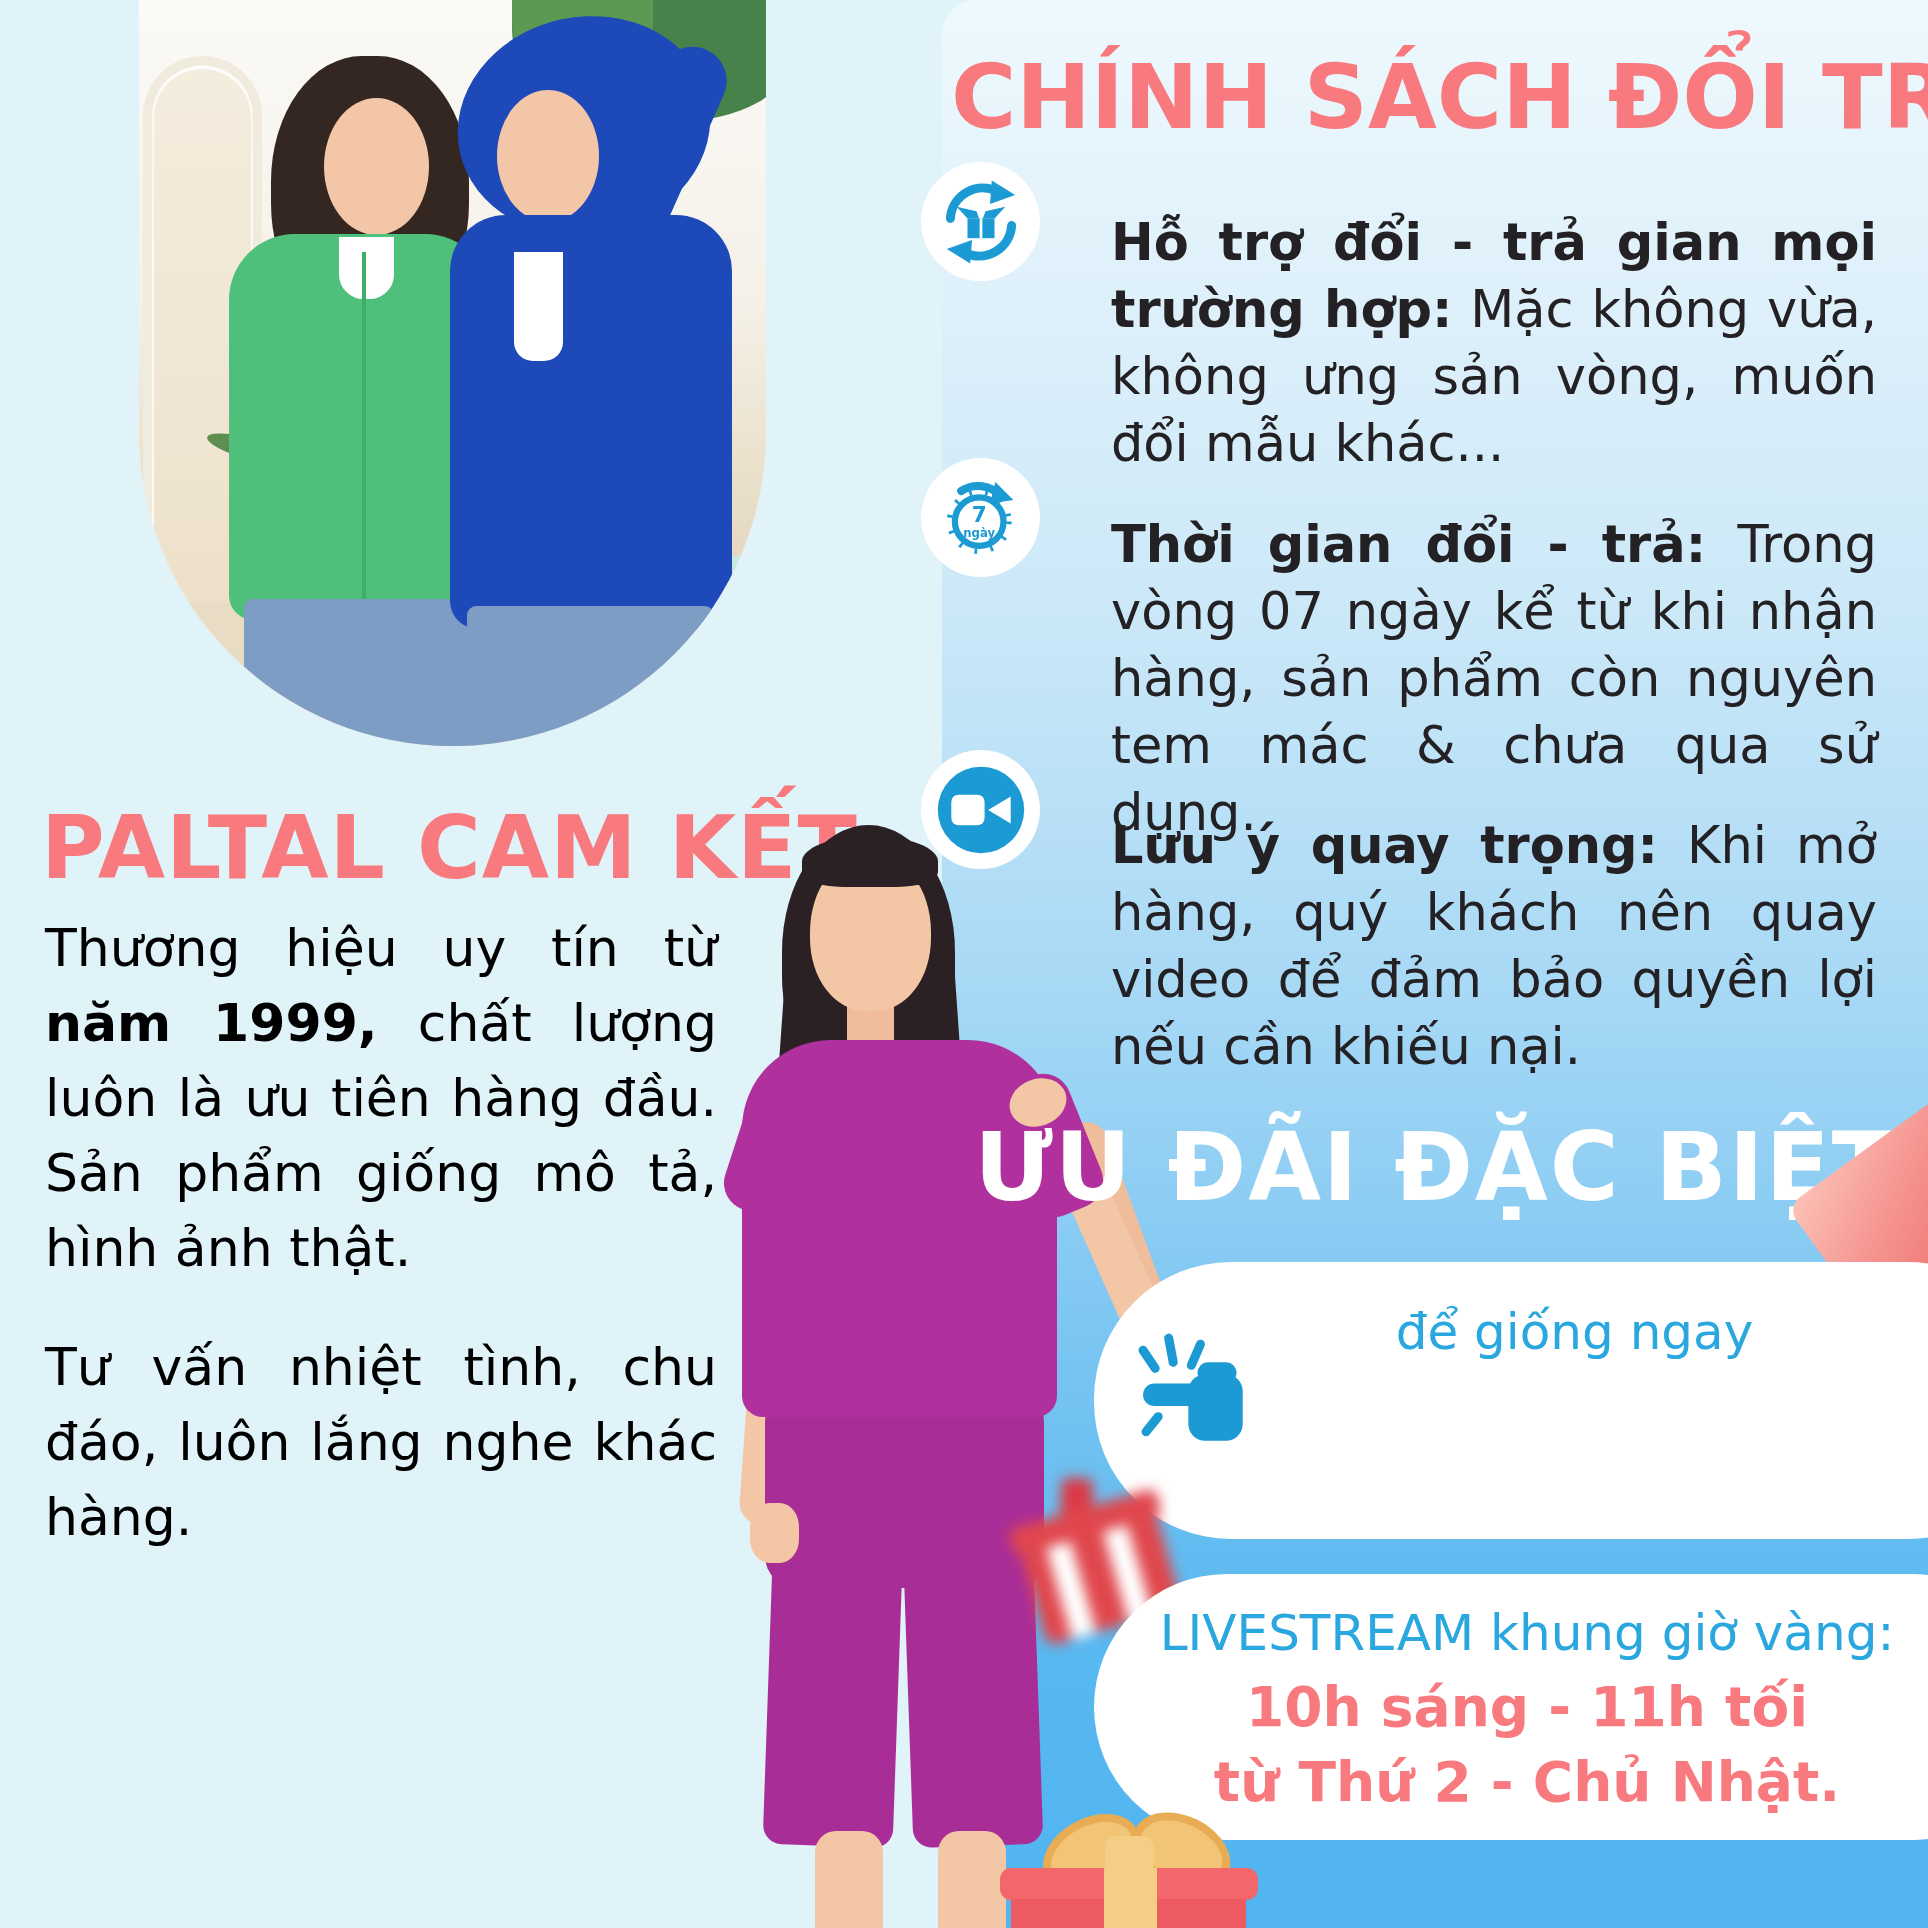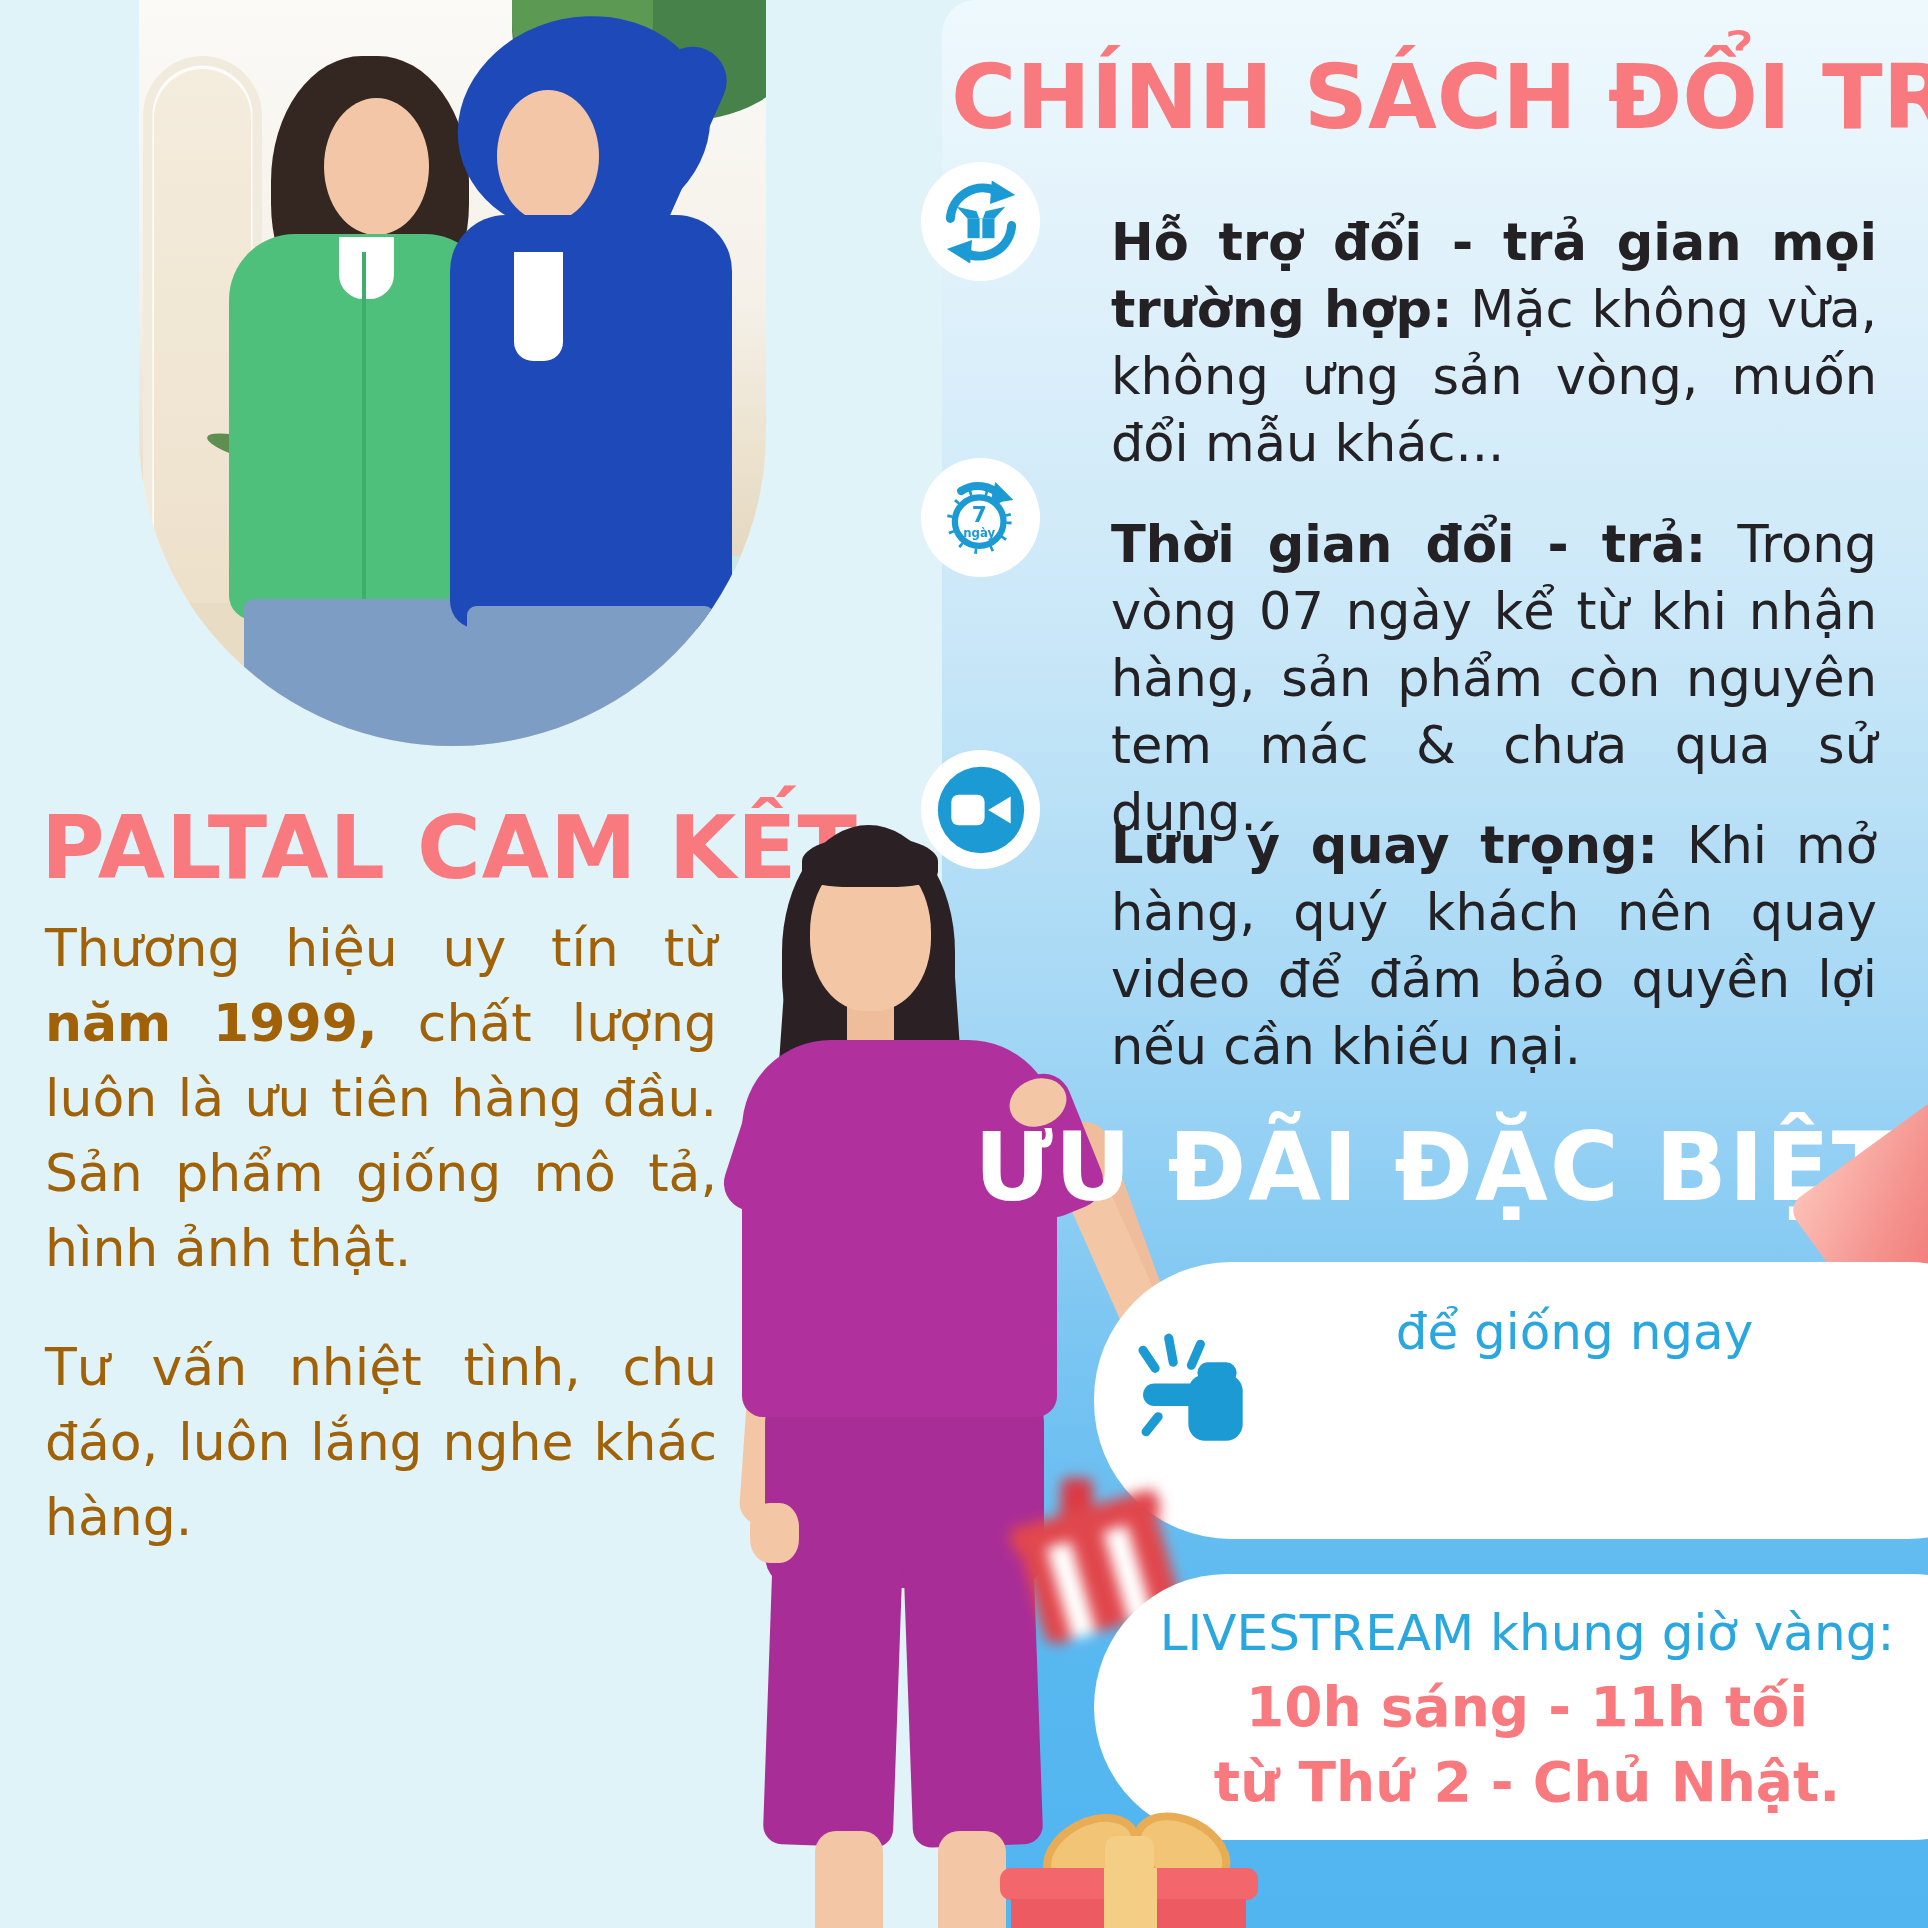--- a/index.html
+++ b/index.html
@@ -38,21 +38,21 @@
   .hood-blue{position:absolute;left:318px;top:17px;width:254px;height:217px;background:#1E49B8;border-radius:50%;transform:rotate(-12deg);}
   .jacket-blue{position:absolute;left:311px;top:215px;width:282px;height:414px;background:#1E49B8;border-radius:56px 56px 28px 28px;}
   .arm-blue{position:absolute;left:478px;top:38px;width:68px;height:273px;background:#1E49B8;border-radius:34px;transform:rotate(24deg);}
   .tee-white2{position:absolute;left:375px;top:252px;width:49px;height:109px;background:#FFFFFF;border-radius:0 0 19px 19px;}
   .jeans-b{position:absolute;left:328px;top:606px;width:247px;height:141px;background:#7E9DC4;border-radius:9.4px;}
   
   .brand-heading{
     position:absolute;left:41px;top:797px;width:687px;text-align:center;
     font-size:87px;font-weight:bold;color:#F8797E;letter-spacing:0.9px;white-space:nowrap;
   }
-  .brand-para{position:absolute;left:45px;width:672px;color:#a16207;font-size:52px;line-height:75px;text-align:justify;}
+  .brand-para{position:absolute;left:45px;width:672px;color:#000000;font-size:52px;line-height:75px;text-align:justify;}
   .p1{top:911px;}
   .p2{top:1330px;}
   .brand-para b{font-weight:bold;}
   
   .policy-heading{
     position:absolute;left:951px;top:45px;width:960px;text-align:center;
     font-size:89px;font-weight:bold;color:#F8797E;white-space:nowrap;
   }
   .icon-circle{position:absolute;left:921px;width:119px;height:119px;background:#FFFFFF;border-radius:50%;display:flex;align-items:center;justify-content:center;}
   .ic1{top:162px;}.ic2{top:458px;}.ic3{top:750px;}

